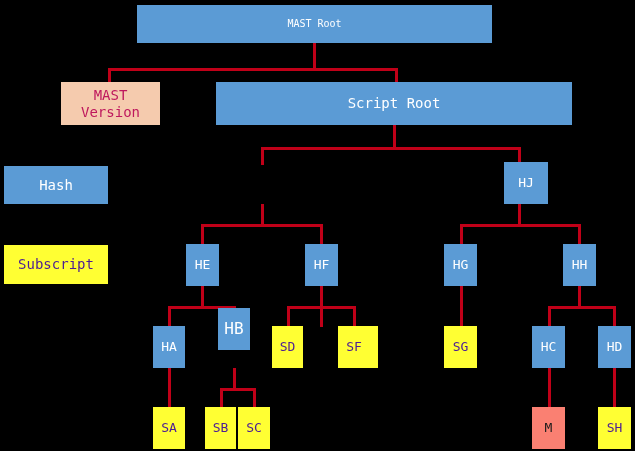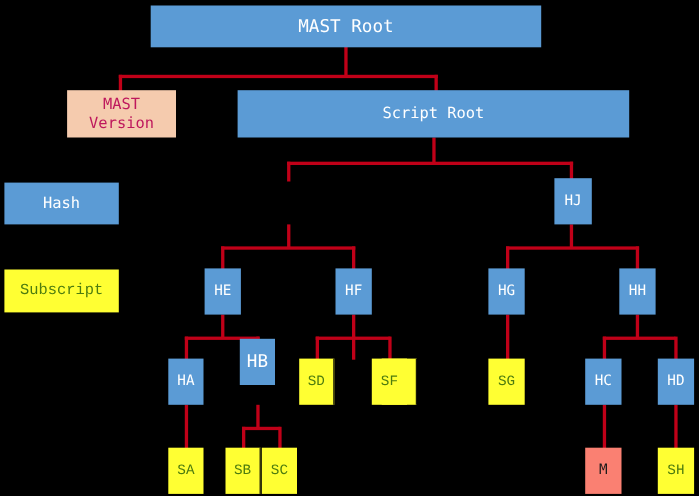--- a/index.html
+++ b/index.html
@@ -25,22 +25,21 @@
     line-height: 1.15;
     z-index: 3;
     white-space: pre-line;
   }
   .node.hash {
     background: #5B9BD5;
     color: #FFFFFF;
   }
   .node.subscript {
     background: #FFFF33;
-    color: #4d7c0f;
-    font-family: Liberation Mono, monospace;
+    color: #4c1d95;
   }
   .node.message {
     background: #FA8072;
     color: #1a1a1a;
   }
   .node.version {
     background: #F5CBAE;
     color: #be185d;
   }
   .edge {
@@ -100,28 +99,28 @@
   <div class="edge" style="left:220px; top:388px; width:3px; height:21px;"></div>
   <div class="edge" style="left:253px; top:388px; width:3px; height:21px;"></div>
 
   <div class="edge" style="left:548px; top:368px; width:3px; height:41px;"></div>
 
   <div class="edge" style="left:613px; top:368px; width:3px; height:41px;"></div>
 
   <div class="node hash legend-label" style="left:4px; top:166px; width:104px; height:38px; font-size:14px;">Hash</div>
   <div class="node subscript legend-label" style="left:4px; top:245px; width:104px; height:39px; font-size:14px;">Subscript</div>
 
-  <div class="node hash" style="left:137px; top:5px; width:355px; height:38px; font-size:16px;">MAST Root</div>
+  <div class="node hash" style="left:137px; top:5px; width:355px; height:38px; font-size:10px;">MAST Root</div>
 
   <div class="node version" style="left:61px; top:82px; width:99px; height:43px; font-size:14px;">MAST
 Version</div>
 
   <div class="node hash" style="left:216px; top:82px; width:356px; height:43px; font-size:14px;">Script Root</div>
 
-  <div class="node hash" style="left:504px; top:162px; width:34px; height:42px; font-size:13px;">HJ</div>
+  <div class="node hash" style="left:504px; top:162px; width:44px; height:42px; font-size:13px;">HJ</div>
 
   <div class="node hash" style="left:186px; top:244px; width:33px; height:42px; font-size:13px;">HE</div>
   <div class="node hash" style="left:305px; top:244px; width:33px; height:42px; font-size:13px;">HF</div>
   <div class="node hash" style="left:444px; top:244px; width:33px; height:42px; font-size:13px;">HG</div>
   <div class="node hash" style="left:563px; top:244px; width:33px; height:42px; font-size:13px;">HH</div>
 
   <div class="node hash" style="left:153px; top:326px; width:32px; height:42px; font-size:13px;">HA</div>
   <div class="node hash" style="left:218px; top:308px; width:32px; height:42px; font-size:16px;">HB</div>
   <div class="node subscript" style="left:272px; top:326px; width:32px; height:42px; font-size:13px; border-right:1px solid #000;">SD</div>
   <div class="node subscript" style="left:305px; top:326px; width:32px; height:42px; font-size:13px; border-right:1px solid #000;margin-left:42px;">SE</div>

